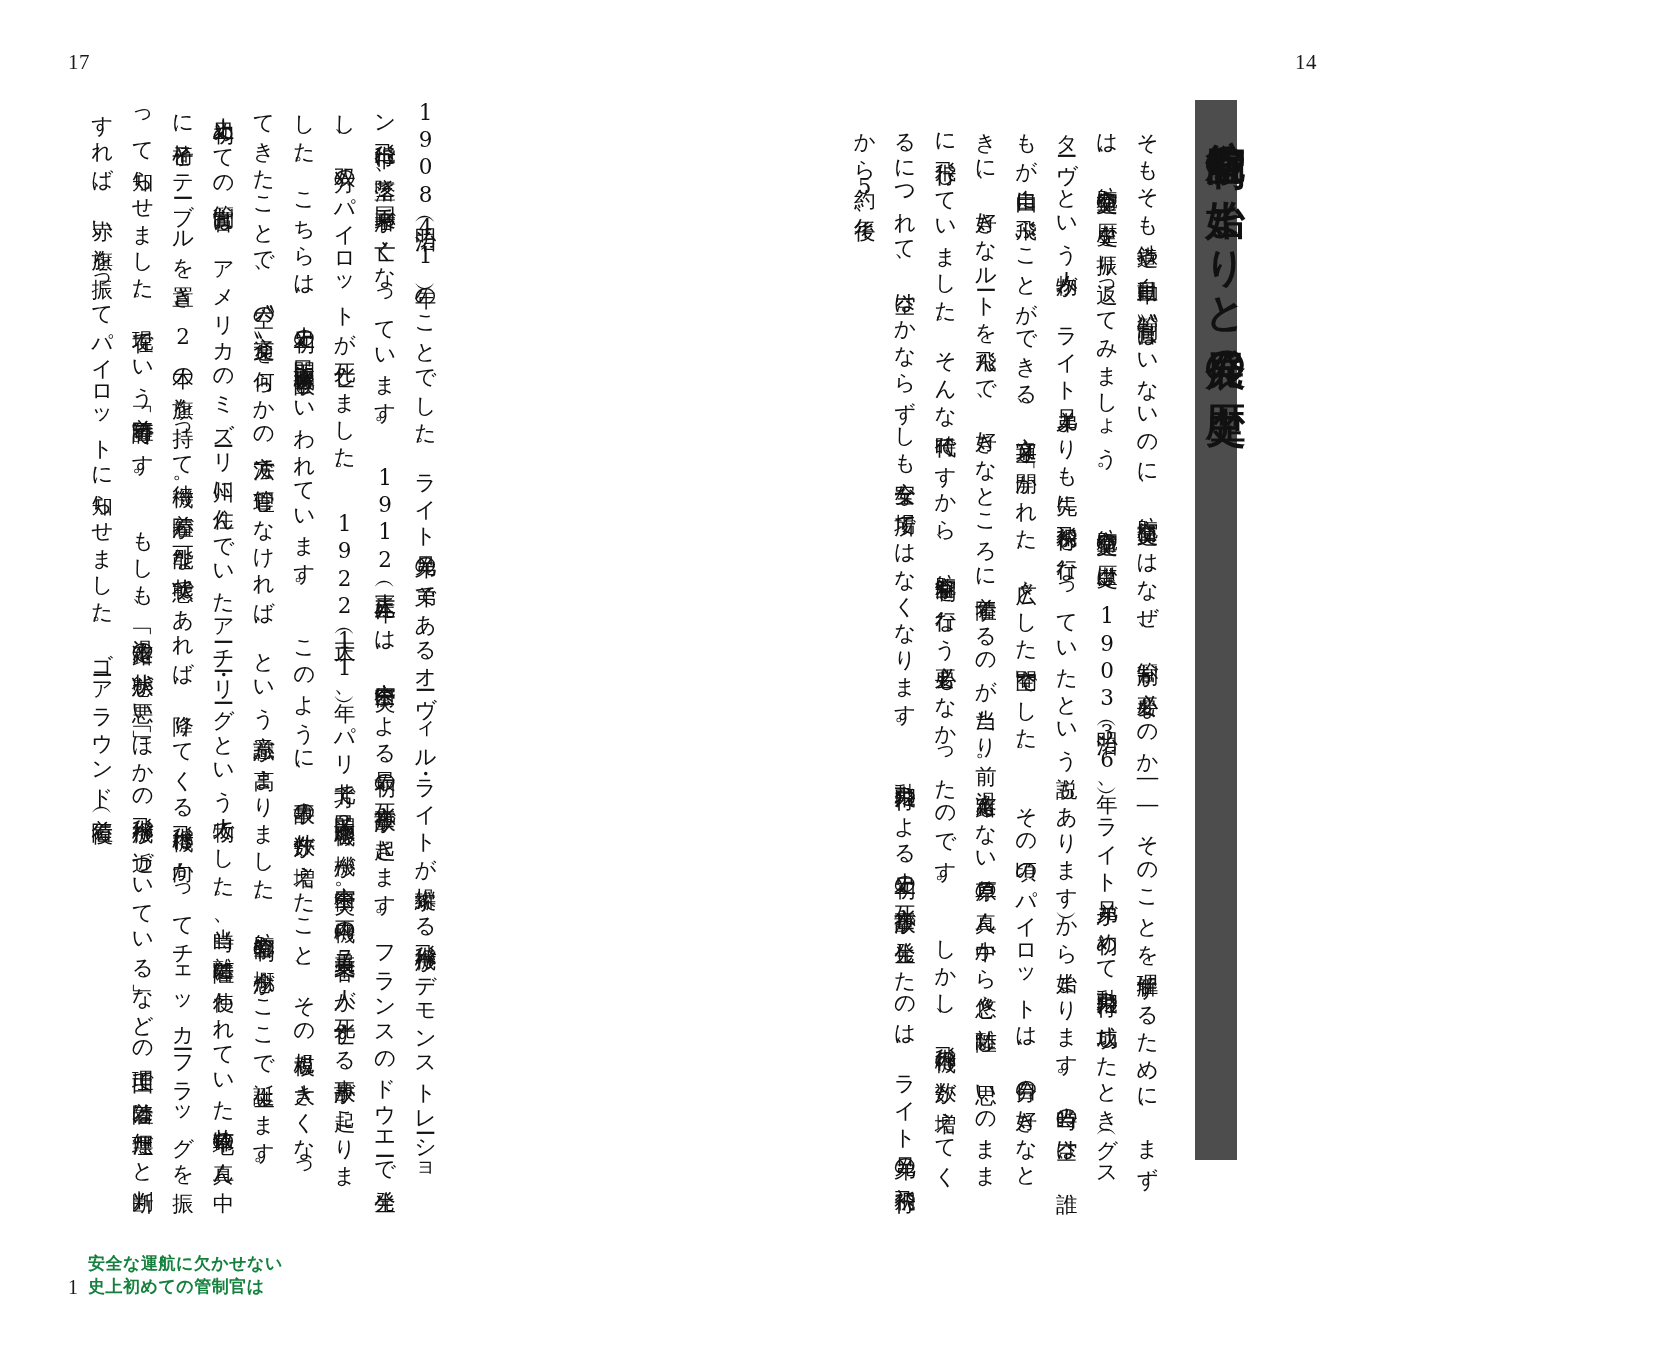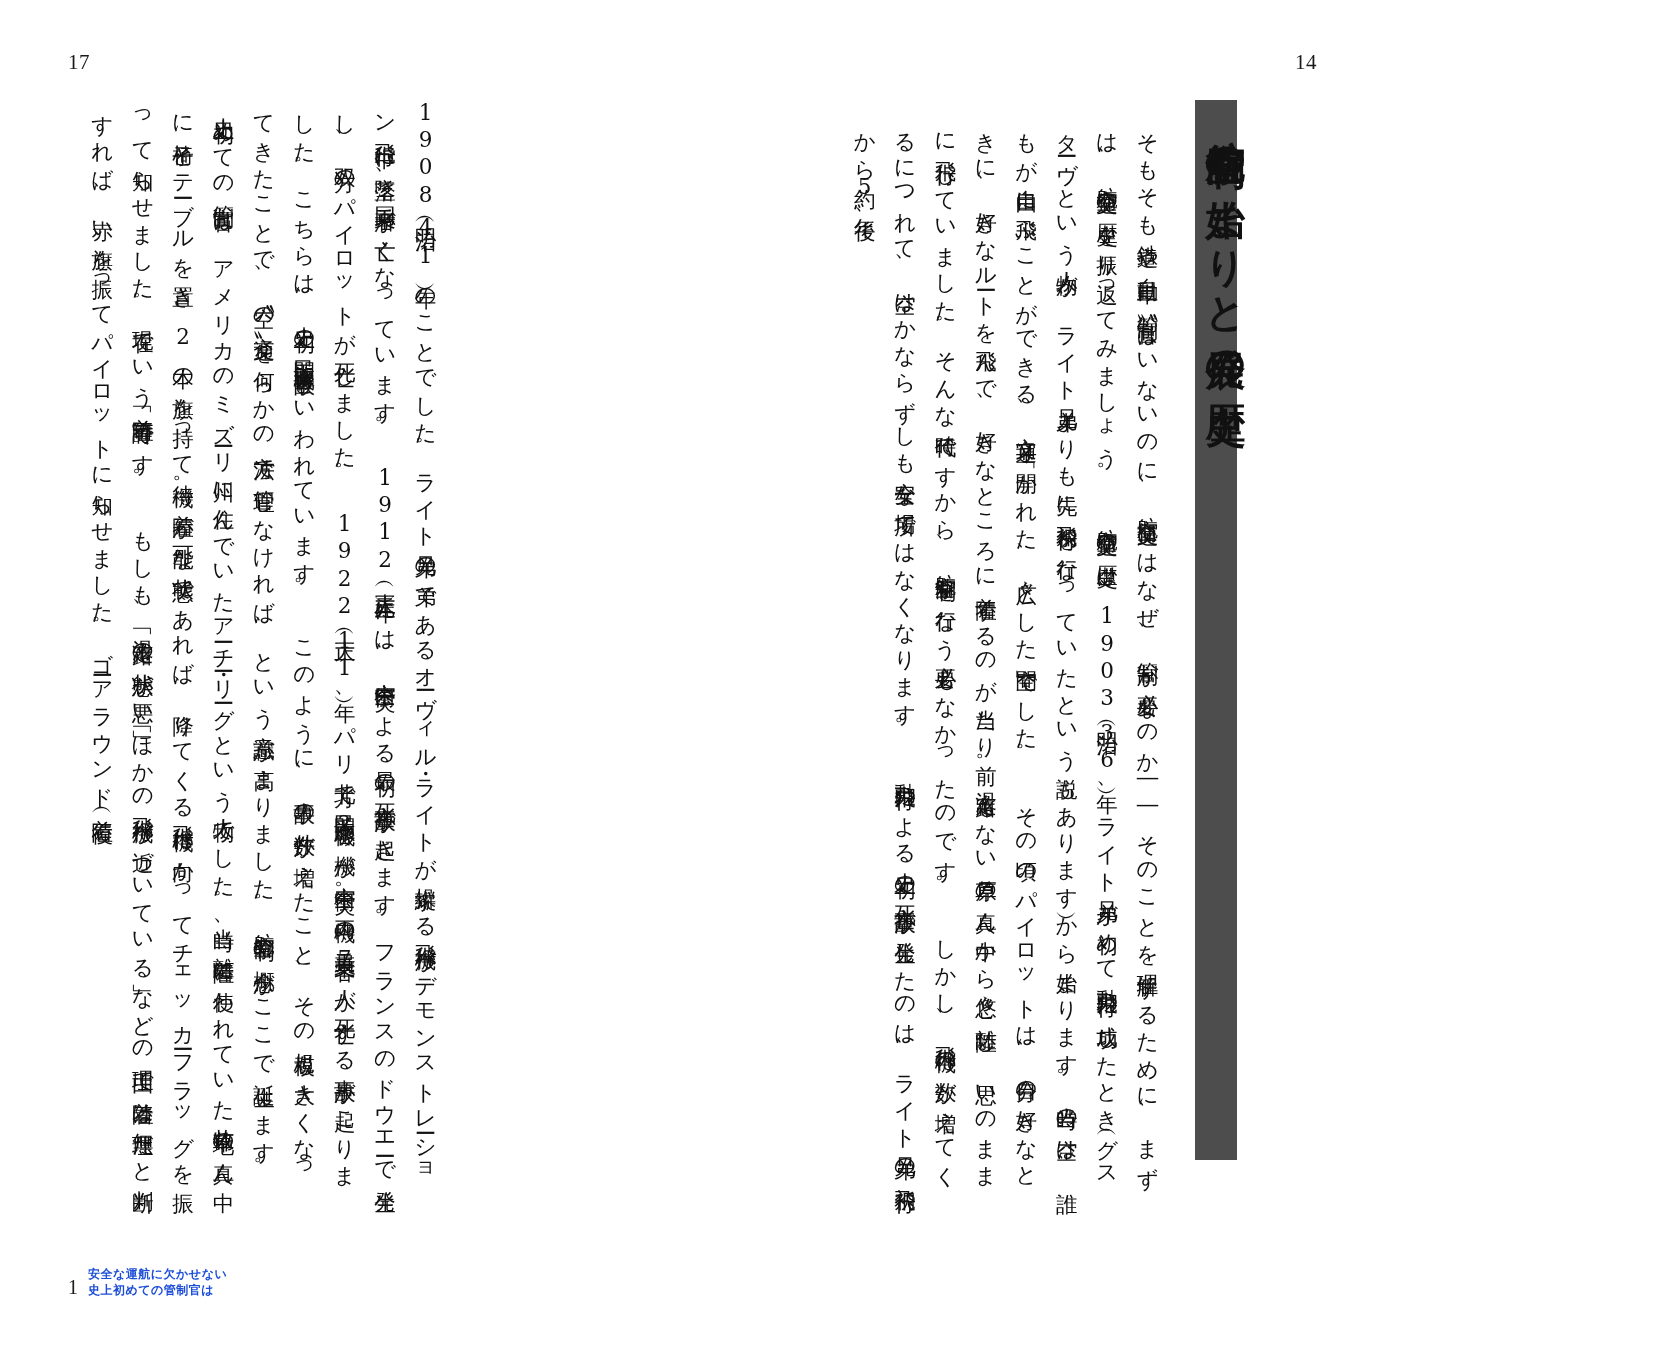--- a/index.html
+++ b/index.html
@@ -95,24 +95,24 @@
     gap: 10px;
   }
   .footer-num {
     font-family: "Liberation Serif", serif;
     font-size: 20px;
     color: #1a1a1a;
     line-height: 1.1;
   }
   .footer-lines {
     font-family: "DejaVu Sans", "Liberation Sans", sans-serif;
-    font-size: 12px;
+    font-size: 17px;
     font-weight: bold;
     line-height: 1.35;
-    color: #1d4ed8;
+    color: #15803d;
     letter-spacing: 0.5px;
   }
 </style>
 </head>
 <body>
 
 <div id="page">
 
   <div class="folio folio-left">17</div>
   <div class="folio folio-right">14</div>

